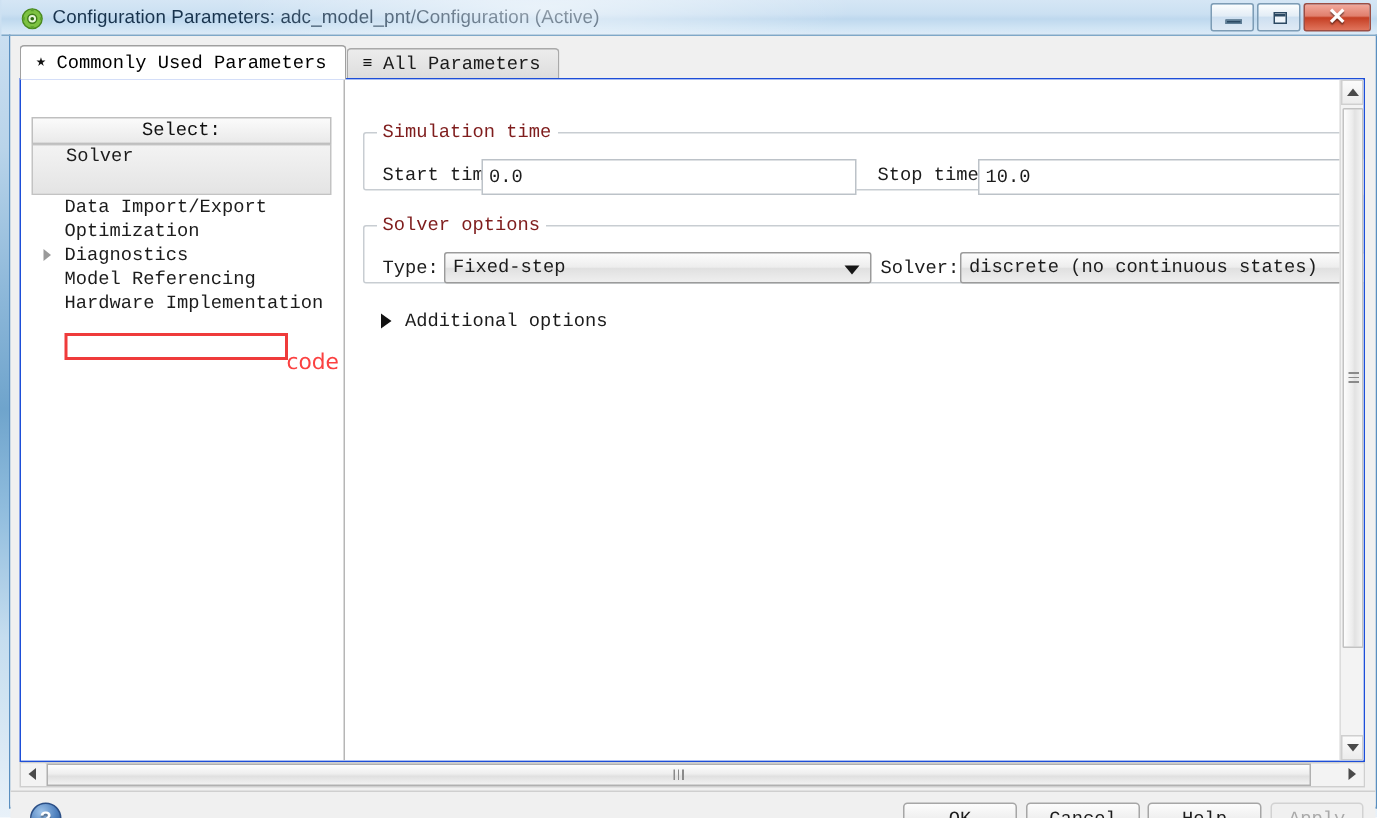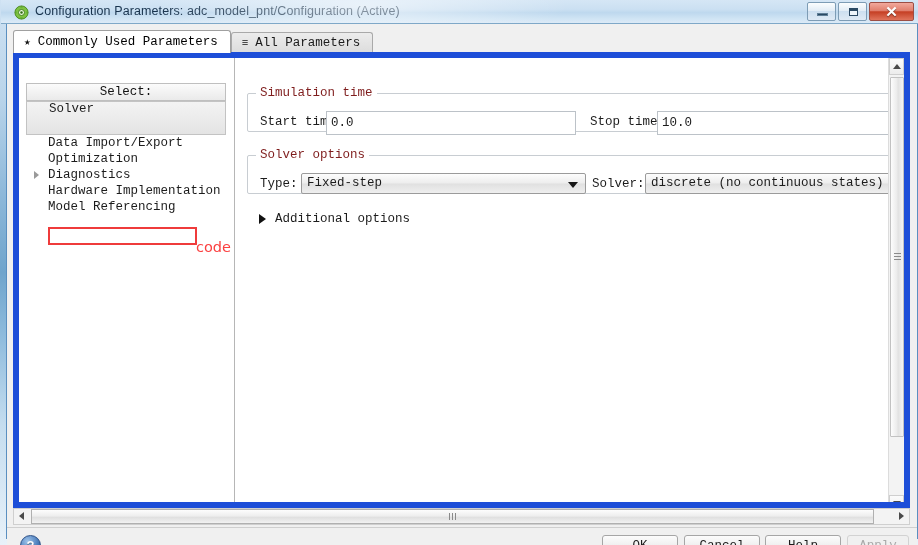--- a/index.html
+++ b/index.html
@@ -166,21 +166,21 @@
   }
   .tab .ticon { font-size: 11px; line-height: 1; color: #111; }
 
   
   #tabpage {
     position: absolute;
     left: 6px; top: 28px;
     width: 897px;
     height: 456px;
     background: #ffffff;
-    border: 6px solid #1d4ed8;
+    border: 1px solid #1d4ed8;
     box-sizing: border-box;
     overflow: hidden;
   }
 
   
   #treepanel {
     position: absolute;
     left: 0; top: 0;
     width: 216px;
     height: 454px;
@@ -568,24 +568,24 @@
             <span>Data Import/Export</span>
           </div>
           <div class="tree-item">
             <span>Optimization</span>
           </div>
           <div class="tree-item">
             <span class="arrow"></span>
             <span>Diagnostics</span>
           </div>
           <div class="tree-item">
+            <span>Model Referencing</span>
+          </div>
+          <div class="tree-item">
             <span>Hardware Implementation</span>
-          </div>
-          <div class="tree-item">
-            <span>Model Referencing</span>
           </div>
         </div>
 
         <div id="redbox"></div>
       </div>
 
       <div id="redtext">code generation is losed</div>
 
       <div id="contentpane">
 

